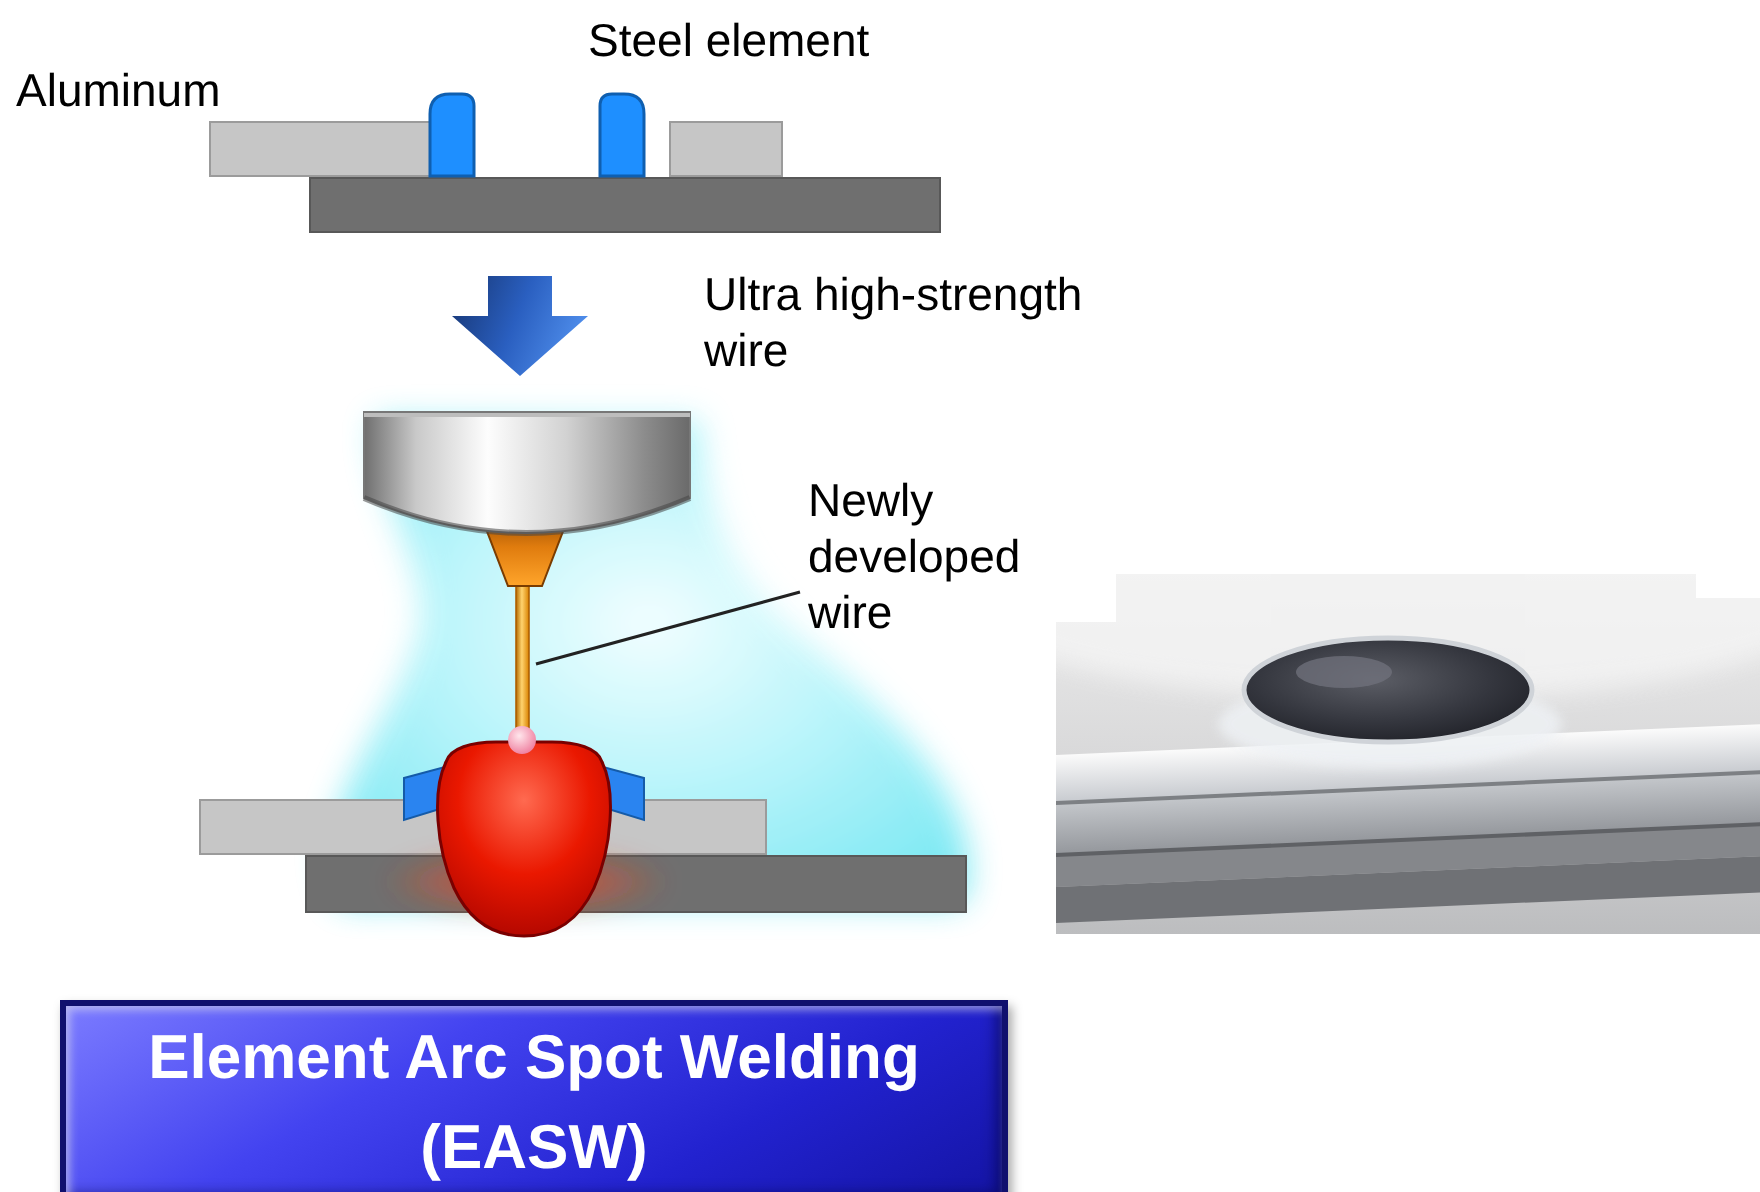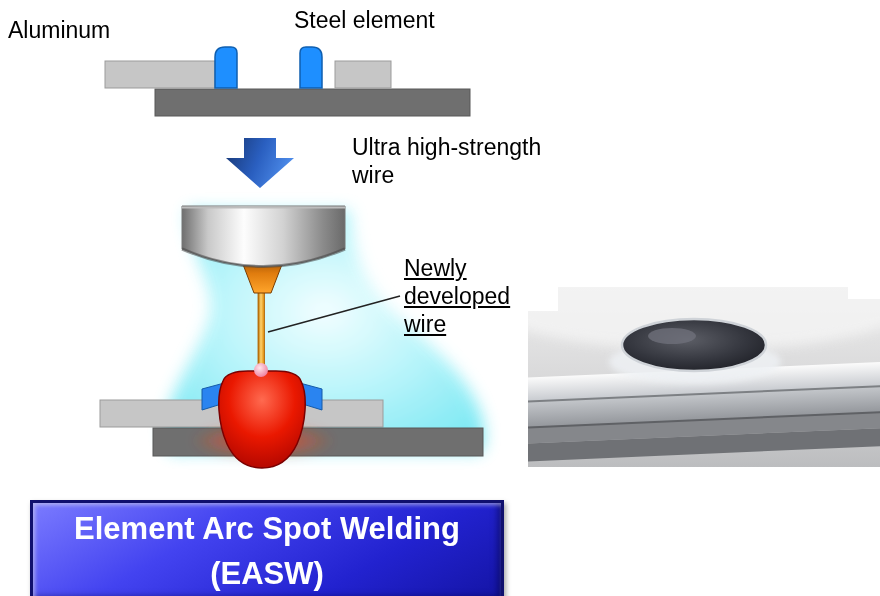--- a/index.html
+++ b/index.html
@@ -152,24 +152,24 @@
       <rect x="518" y="420" width="375" height="16" fill="#85878b"></rect>
       <rect x="518" y="436" width="375" height="18" fill="#6f7175"></rect>
       <line x1="518" y1="420" x2="893" y2="420" stroke="#5f6165" stroke-width="2"></line>
     </g>
     <ellipse cx="695" cy="362" rx="86" ry="22" fill="#eef1f4" opacity="0.85" filter="url(#fBlur3)"></ellipse>
     <ellipse cx="694" cy="345" rx="72" ry="26" fill="url(#gSpot)" stroke="#cfd3d8" stroke-width="2.5"></ellipse>
     <ellipse cx="672" cy="336" rx="24" ry="8" fill="#70727c" opacity="0.75"></ellipse>
   </g>
 </svg>
 
-<div class="label" style="left:8px; top:16px;">Aluminum</div>
+<div class="label" style="left:8px; top:31px;">Aluminum</div>
 <div class="label" style="left:294px; top:6px;">Steel element</div>
 <div class="label" style="left:352px; top:133px;">Ultra high-strength
 wire</div>
-<div class="label" style="left:404px; top:254px;text-decoration:underline;">Newly
+<div class="label" style="left:404px; top:236px;">Newly
 developed
 wire</div>
 
 <div class="banner">
   <div class="banner-text">Element Arc Spot Welding
 (EASW)</div>
 </div>
 
 </body></html>

